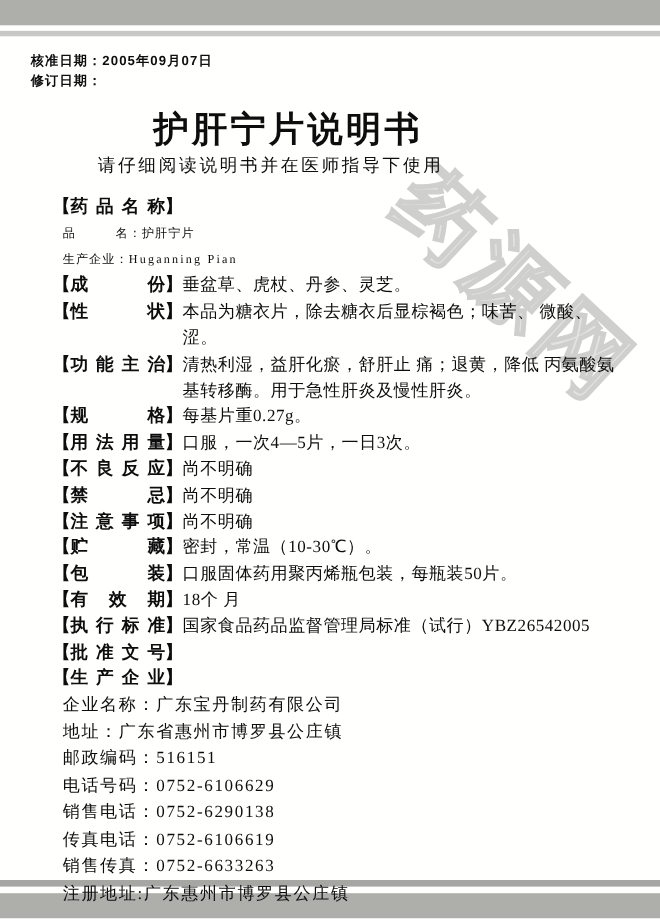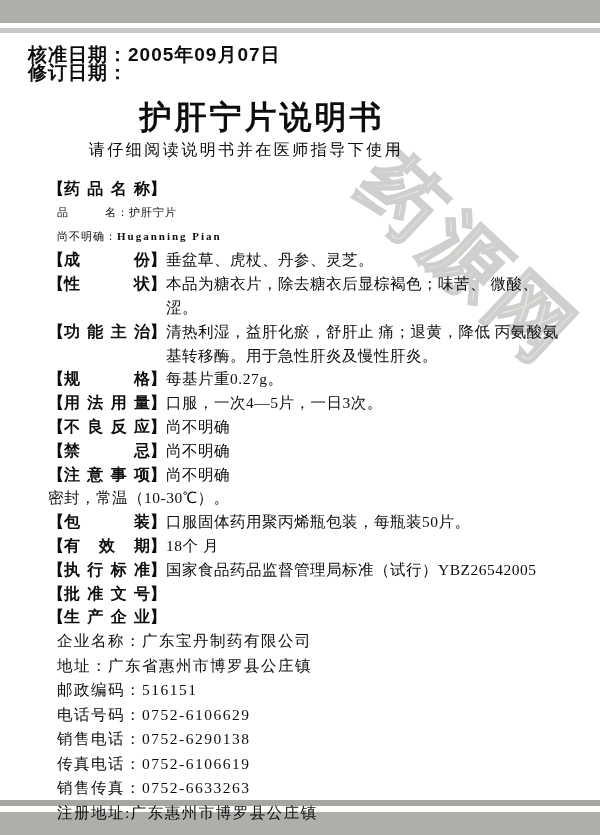--- a/index.html
+++ b/index.html
@@ -18,41 +18,41 @@
     font-family:"Liberation Sans", sans-serif; font-weight:bold; font-size:80px;
     letter-spacing:8px; white-space:nowrap; color:#e3e3e1;
     -webkit-text-stroke:2px #cfcfcd;
     transform:rotate(43deg); transform-origin:0 0; }
 
   .layer { position:relative; z-index:1; }
 
   
   #dates { position:absolute; left:28px; top:46px;
     font-family:"Liberation Sans", sans-serif; font-weight:bold;
-    font-size:19px; line-height:18px; letter-spacing:1px; }
+    font-size:12px; line-height:18px; letter-spacing:1px; }
 
   
   #title { position:absolute; left:0; top:96px; width:524px; text-align:center;
     font-family:"Liberation Sans", sans-serif; font-weight:bold;
     font-size:32px; letter-spacing:3px; }
   #subtitle { position:absolute; left:0; top:140px; width:492px; text-align:center;
     font-size:16px; letter-spacing:2.5px; }
 
   
   #main { position:absolute; left:48px; top:177px; width:524px; }
   .row { display:flex; align-items:flex-start; line-height:23.8px; }
   .flabel { flex:0 0 118px; white-space:nowrap;
     font-family:"Liberation Sans", sans-serif; font-weight:bold; font-size:16px; }
   .jin { display:inline-block; width:86px; text-align:justify; text-align-last:justify; }
   .fvalue { flex:1; font-size:15.5px; letter-spacing:0.5px; }
 
   .plain { display:block; padding-left:9px; line-height:23.8px; font-size:11px; }
   .plain .pl-label { letter-spacing:1px; }
   .plain .pl-value { letter-spacing:1px; }
-  .latin-bold { font-weight:bold; letter-spacing:2px !important;margin-top:29px; }
+  .latin-bold { font-weight:normal; letter-spacing:2px !important;margin-top:29px; }
 
   
   .co { display:block; padding-left:9px; line-height:24.5px; font-size:15.5px; }
   .co .pl-label { letter-spacing:1.5px; }
   .co .pl-value { letter-spacing:1.5px; }
 </style>
 </head>
 <body>
 
 <div id="page">
@@ -73,21 +73,21 @@
 
     <div id="main">
 
       <div class="row">
         <span class="flabel"><span>【</span><span class="jin">药品名称</span><span>】</span></span>
         <span class="fvalue"></span>
       </div>
 
       <div class="plain"><span class="pl-label">品　　　名：</span><span class="pl-value">护肝宁片</span></div>
 
-      <div class="plain"><span class="pl-label">尚不明确：</span><span class="pl-value latin-bold">Huganning Pian</span></div>
+      <div class="plain"><span class="pl-label">生产企业：</span><span class="pl-value latin-bold">Huganning Pian</span></div>
 
       <div class="row">
         <span class="flabel"><span>【</span><span class="jin">成份</span><span>】</span></span>
         <span class="fvalue">垂盆草、虎杖、丹参、灵芝。</span>
       </div>
 
       <div class="row">
         <span class="flabel"><span>【</span><span class="jin">性状</span><span>】</span></span>
         <span class="fvalue">本品为糖衣片，除去糖衣后显棕褐色；味苦、 微酸、 涩。</span>
       </div>
@@ -116,20 +116,21 @@
         <span class="flabel"><span>【</span><span class="jin">禁忌</span><span>】</span></span>
         <span class="fvalue">尚不明确</span>
       </div>
 
       <div class="row">
         <span class="flabel"><span>【</span><span class="jin">注意事项</span><span>】</span></span>
         <span class="fvalue">尚不明确</span>
       </div>
 
       <div class="row">
+        <span class="flabel"><span>【</span><span class="jin">贮藏</span><span>】</span></span>
         <span class="fvalue">密封，常温（10-30℃）。</span>
       </div>
 
       <div class="row">
         <span class="flabel"><span>【</span><span class="jin">包装</span><span>】</span></span>
         <span class="fvalue">口服固体药用聚丙烯瓶包装，每瓶装50片。</span>
       </div>
 
       <div class="row">
         <span class="flabel"><span>【</span><span class="jin">有效期</span><span>】</span></span>

